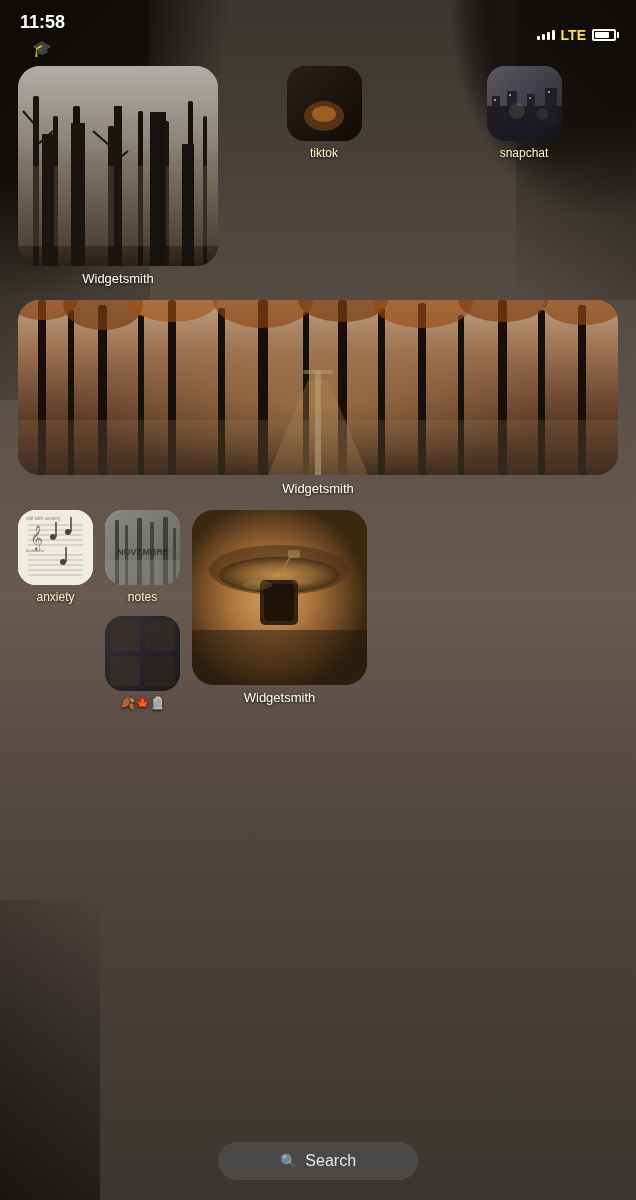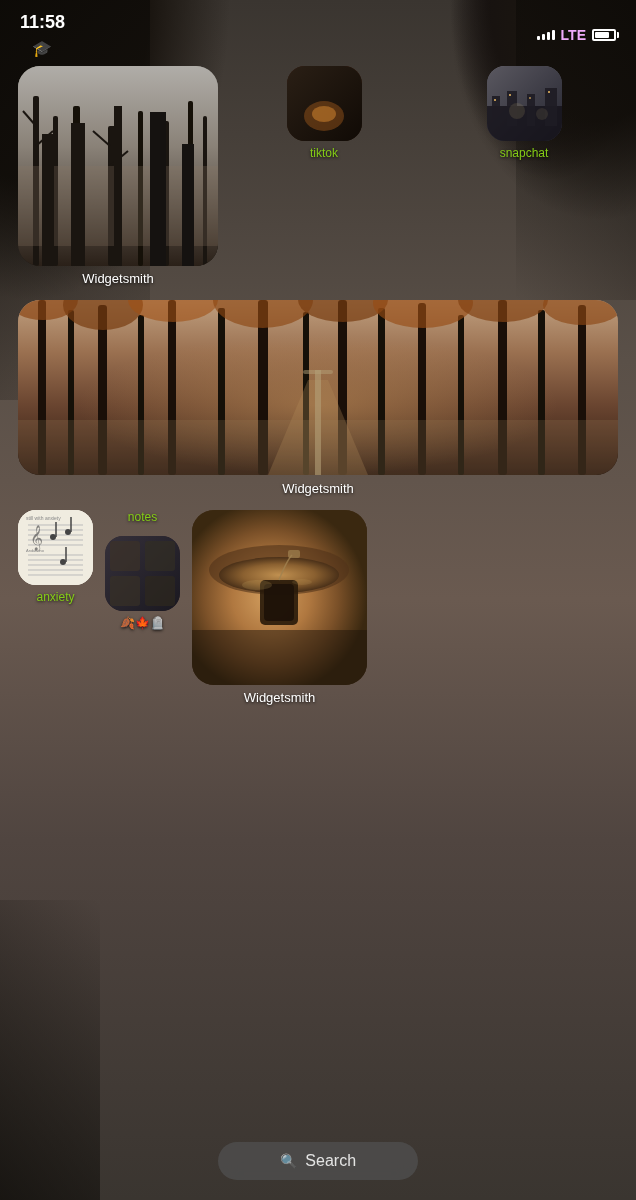--- a/index.html
+++ b/index.html
@@ -73,21 +73,21 @@
 
     .signal-bar {
       background: white;
       width: 3px;
       border-radius: 1px;
     }
 
     .lte-text {
       font-size: 14px;
       font-weight: 600;
-      color: #f0abfc;
+      color: #fde047;
     }
 
     .battery {
       width: 24px;
       height: 12px;
       border: 2px solid white;
       border-radius: 2px;
       position: relative;
       display: flex;
       align-items: center;
@@ -246,21 +246,21 @@
     }
 
     .app-icon-snapchat::before {
       content: '';
       position: absolute;
       inset: 0;
       background: linear-gradient(160deg, #6a6870 0%, #3a3840 50%, #252530 100%);
     }
 
     .app-name {
-      color: #84cc16;
+      color: #fef9c3;
       font-size: 12px;
       text-shadow: 0 1px 3px rgba(0,0,0,0.8);
       text-align: center;
     }
 
     
     .row2 {
       margin-bottom: 6px;
     }
 
@@ -668,20 +668,44 @@
           </svg>
         </div>
         <span class="app-name">anxiety</span>
       </div>
 
     </div>
 
     <div class="row3-mid">
 
       <div class="app-item">
+        <div class="app-icon app-icon-notes">
+          <svg width="75" height="75" viewBox="0 0 75 75" style="position:absolute;inset:0;">
+            <defs>
+              <linearGradient id="notesGrad" x1="0" y1="0" x2="1" y2="1">
+                <stop offset="0%" stop-color="#b0aeaa"></stop>
+                <stop offset="100%" stop-color="#6a6860"></stop>
+              </linearGradient>
+            </defs>
+            <rect width="75" height="75" fill="url(#notesGrad)" rx="18"></rect>
+
+            <rect width="75" height="75" fill="rgba(100,100,95,0.5)" rx="18"></rect>
+
+            <rect x="10" y="10" width="4" height="65" fill="rgba(50,50,45,0.8)" rx="1"></rect>
+            <rect x="20" y="15" width="3" height="60" fill="rgba(50,50,45,0.7)" rx="1"></rect>
+            <rect x="32" y="8" width="5" height="67" fill="rgba(50,50,45,0.8)" rx="1"></rect>
+            <rect x="45" y="12" width="4" height="63" fill="rgba(50,50,45,0.7)" rx="1"></rect>
+            <rect x="58" y="7" width="5" height="68" fill="rgba(50,50,45,0.8)" rx="1"></rect>
+            <rect x="68" y="18" width="3" height="57" fill="rgba(50,50,45,0.7)" rx="1"></rect>
+
+            <text x="12" y="45" fill="rgba(40,40,38,0.8)" font-size="9" font-family="sans-serif" font-weight="bold">NOVEMBRE</text>
+
+            <rect x="0" y="50" width="75" height="25" fill="rgba(150,148,140,0.3)" rx="0 0 18 18"></rect>
+          </svg>
+        </div>
         <span class="app-name">notes</span>
       </div>
 
       <div class="app-item">
         <div class="app-icon app-icon-fall">
           <svg width="75" height="75" viewBox="0 0 75 75" style="position:absolute;inset:0;">
             <defs>
               <linearGradient id="fallGrad" x1="0" y1="0" x2="1" y2="1">
                 <stop offset="0%" stop-color="#35303a"></stop>
                 <stop offset="100%" stop-color="#1a1820"></stop>

